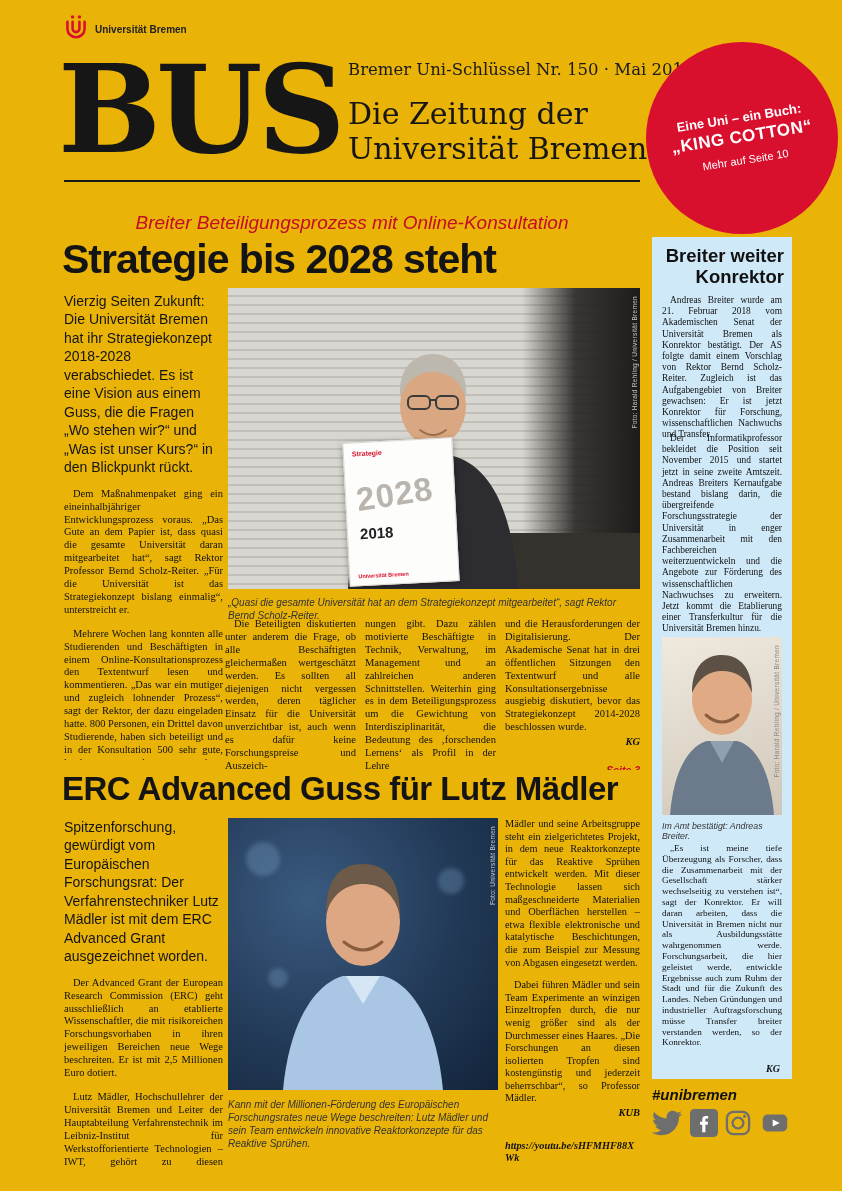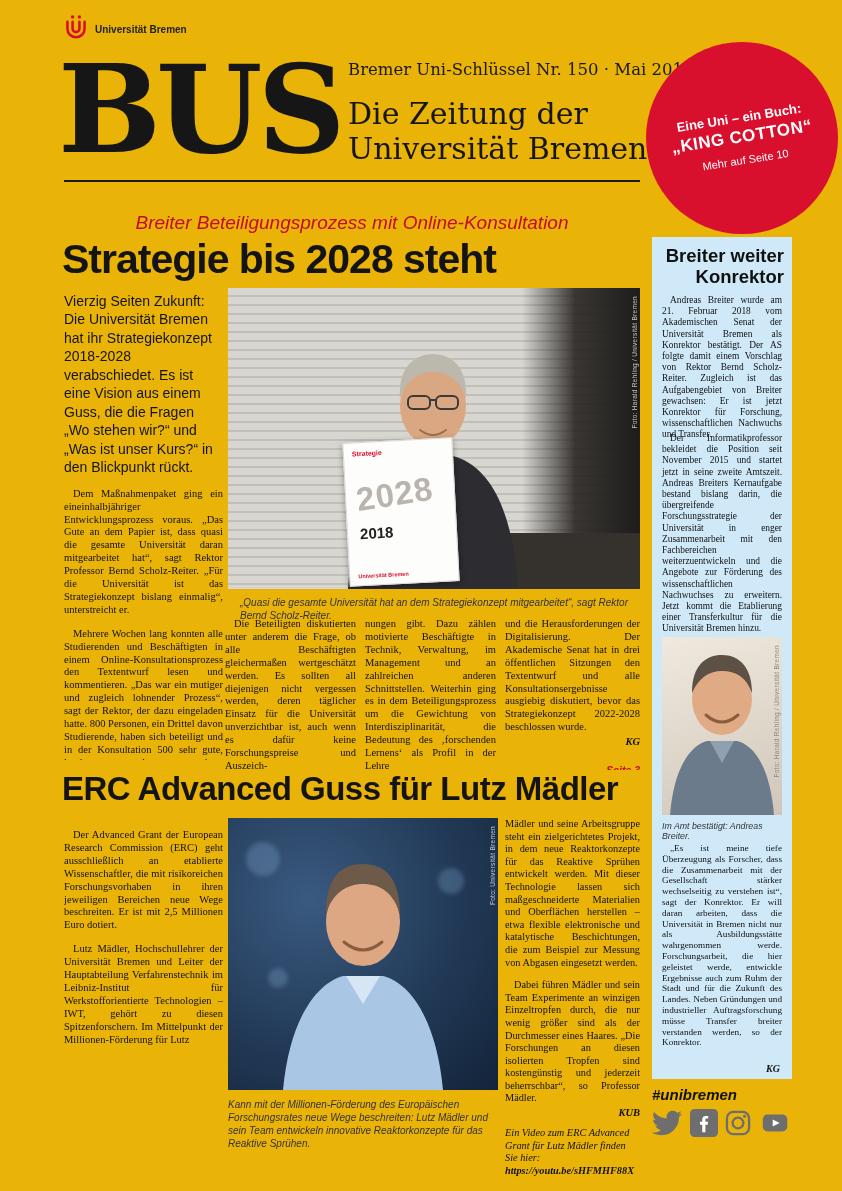--- a/index.html
+++ b/index.html
@@ -44,21 +44,21 @@
   .credit-dark{color:#8a8a8a;}
   .booklet{position:absolute;left:118px;top:152px;width:108px;height:142px;background:#fdfdfb;
            border:1px solid #d9d9d4;box-shadow:0 2px 6px rgba(0,0,0,.35);transform:rotate(-3deg);
            font-family:"Liberation Sans",sans-serif;}
   .booklet .lbl{position:absolute;left:8px;top:7px;font-size:7px;color:#d90f2e;font-weight:bold;}
   .booklet .big{position:absolute;left:10px;top:34px;font-size:33px;color:#b9b4ae;font-weight:bold;
                 letter-spacing:1px;transform:rotate(-6deg);}
   .booklet .year{position:absolute;left:12px;top:82px;font-size:15px;color:#222;font-weight:bold;}
   .booklet .blogo{position:absolute;left:8px;bottom:6px;font-size:5.5px;color:#d90f2e;font-weight:bold;}
   .cap{font-family:"Liberation Sans",sans-serif;font-style:italic;font-size:10px;line-height:13px;color:#333;}
-  .cap1{position:absolute;left:228px;top:596px;width:412px;margin-left:12px;}
+  .cap1{position:absolute;left:228px;top:596px;width:412px;}
   .bodycol{position:absolute;top:618px;height:152px;width:131px;overflow:hidden;}
   .c1{left:225px;} .c2{left:365px;} .c3{left:505px;width:135px;}
   .author{font-size:10.5px;font-style:italic;font-weight:bold;text-align:right;margin-top:2px;}
   .jump{font-family:"Liberation Sans",sans-serif;font-size:10.5px;font-style:italic;color:#c40b28;
         text-align:right;margin-top:17px;font-weight:bold;}
   
   .sidebar{position:absolute;left:652px;top:237px;width:140px;height:842px;background:#cfe9f8;}
   .sb-title{position:absolute;left:10px;top:8px;width:122px;font-family:"Liberation Sans",sans-serif;
             font-weight:bold;font-size:18.5px;line-height:21px;color:#111;text-align:right;}
   .sb-par{position:absolute;left:10px;width:120px;font-size:9.4px;line-height:11.2px;text-align:justify;text-indent:8px;}
@@ -155,21 +155,21 @@
 
   <div class="cap cap1">„Quasi die gesamte Universität hat an dem Strategiekonzept mitgearbeitet“, sagt Rektor Bernd Scholz-Reiter.</div>
 
   <div class="bodycol c2">
     <div class="serifpar">nungen gibt. Dazu zählen motivierte Beschäftigte in Technik, Verwaltung, im Management und an zahlreichen anderen Schnittstellen. Weiterhin ging es in dem Beteiligungsprozess um die Gewichtung von Interdisziplinarität, die Bedeutung des ‚forschenden Lernens‘ als Profil in der Lehre</div>
   </div>
   <div class="bodycol c1">
     <div class="serifpar indent">Die Beteiligten diskutierten unter anderem die Frage, ob alle Beschäftigten gleichermaßen wertgeschätzt werden. Es sollten all diejenigen nicht vergessen werden, deren täglicher Einsatz für die Universität unverzichtbar ist, auch wenn es dafür keine Forschungspreise und Auszeich-</div>
   </div>
   <div class="bodycol c3">
-    <div class="serifpar">und die Herausforderungen der Digitalisierung. Der Akademische Senat hat in drei öffentlichen Sitzungen den Textentwurf und alle Konsultationsergebnisse ausgiebig diskutiert, bevor das Strategiekonzept 2022-2028 beschlossen wurde.</div>
+    <div class="serifpar">und die Herausforderungen der Digitalisierung. Der Akademische Senat hat in drei öffentlichen Sitzungen den Textentwurf und alle Konsultationsergebnisse ausgiebig diskutiert, bevor das Strategiekonzept 2014-2028 beschlossen wurde.</div>
     <div class="author">KG</div>
     <div class="jump">
       <span>→ </span><span>Seite 3</span>
     </div>
   </div>
 
   <div class="sidebar">
     <div class="sb-title">
       <div>Breiter weiter</div>
       <div>Konrektor</div>
@@ -187,20 +187,21 @@
       <div class="vcredit credit-dark">Foto: Harald Rehling / Universität Bremen</div>
     </div>
     <div class="sb-cap">Im Amt bestätigt: Andreas Breiter.</div>
     <div class="sb-par sb-p3">„Es ist meine tiefe Überzeugung als Forscher, dass die Zusammenarbeit mit der Gesellschaft stärker wechselseitig zu verstehen ist“, sagt der Konrektor. Er will daran arbeiten, dass die Universität in Bremen nicht nur als Ausbildungsstätte wahrgenommen werde. Forschungsarbeit, die hier geleistet werde, entwickle Ergebnisse auch zum Ruhm der Stadt und für die Zukunft des Landes. Neben Gründungen und industrieller Auftragsforschung müsse Transfer breiter verstanden werden, so der Konrektor.</div>
     <div class="sb-author">KG</div>
   </div>
 
   <div class="head2">ERC Advanced Guss für Lutz Mädler</div>
 
   <div class="leftcol2">
+    <div class="lede">Spitzenforschung, gewürdigt vom Europäischen Forschungsrat: Der Verfahrenstechniker Lutz Mädler ist mit dem ERC Advanced Grant ausgezeichnet worden.</div>
     <div class="serifpar indent">Der Advanced Grant der European Research Commission (ERC) geht ausschließlich an etablierte Wissenschaftler, die mit risikoreichen Forschungsvorhaben in ihren jeweiligen Bereichen neue Wege beschreiten. Er ist mit 2,5 Millionen Euro dotiert.</div>
     <div class="serifpar indent">Lutz Mädler, Hochschullehrer der Universität Bremen und Leiter der Hauptabteilung Verfahrenstechnik im Leibniz-Institut für Werkstofforientierte Technologien – IWT, gehört zu diesen Spitzenforschern. Im Mittelpunkt der Millionen-Förderung für Lutz</div>
   </div>
 
   <div class="photo photo2">
     <div class="bokeh" style="left:18px;top:24px;width:34px;height:34px;"></div>
     <div class="bokeh" style="left:210px;top:50px;width:26px;height:26px;"></div>
     <div class="bokeh" style="left:40px;top:150px;width:20px;height:20px;"></div>
     <svg width="270" height="272" viewBox="0 0 270 272">
       <path d="M55,272 C62,196 92,164 115,158 L155,158 C180,164 208,198 215,272 Z" fill="#a9c7e4"></path>
@@ -212,21 +213,21 @@
     <div class="vcredit credit-light">Foto: Universität Bremen</div>
   </div>
 
   <div class="cap cap2">Kann mit der Millionen-Förderung des Europäischen Forschungsrates neue Wege beschreiten: Lutz Mädler und sein Team entwickeln innovative Reaktorkonzepte für das Reaktive Sprühen.</div>
 
   <div class="rightcol2">
     <div class="serifpar">Mädler und seine Arbeitsgruppe steht ein zielgerichtetes Projekt, in dem neue Reaktorkonzepte für das Reaktive Sprühen entwickelt werden. Mit dieser Technologie lassen sich maßgeschneiderte Materialien und Oberflächen herstellen – etwa flexible elektronische und katalytische Beschichtungen, die zum Beispiel zur Messung von Abgasen eingesetzt werden.</div>
     <div class="serifpar indent" style="margin-top:10px;">Dabei führen Mädler und sein Team Experimente an winzigen Einzeltropfen durch, die nur wenig größer sind als der Durchmesser eines Haares. „Die Forschungen an diesen isolierten Tropfen sind kostengünstig und jederzeit beherrschbar“, so Professor Mädler.</div>
     <div class="author">KUB</div>
     <div class="video">
-      <span>Ein Video zum ERC Advanced Grant für Lutz Mädler finden Sie hier:</span><br>
+      <br>
       <span class="url">https://youtu.be/sHFMHF88XWk</span>
     </div>
   </div>
 
   <div class="hashtag">#unibremen</div>
   <div class="social">
     <span>
       <svg width="34" height="30" viewBox="0 0 24 24" fill="#6e6e6e">
         <path d="M23.954 4.569c-.885.389-1.83.654-2.825.775 1.014-.611 1.794-1.574 2.163-2.723-.951.555-2.005.959-3.127 1.184-.896-.959-2.173-1.559-3.591-1.559-2.717 0-4.92 2.203-4.92 4.917 0 .39.045.765.127 1.124C7.691 8.094 4.066 6.13 1.64 3.161c-.427.722-.666 1.561-.666 2.475 0 1.71.87 3.213 2.188 4.096-.807-.026-1.566-.248-2.228-.616v.061c0 2.385 1.693 4.374 3.946 4.827-.413.111-.849.171-1.296.171-.314 0-.615-.03-.916-.086.631 1.953 2.445 3.377 4.604 3.417-1.68 1.319-3.809 2.105-6.102 2.105-.39 0-.779-.023-1.17-.067 2.189 1.394 4.768 2.209 7.557 2.209 9.054 0 13.999-7.496 13.999-13.986 0-.209 0-.42-.015-.63.961-.689 1.8-1.56 2.46-2.548l-.047-.02z"></path>
       </svg>

